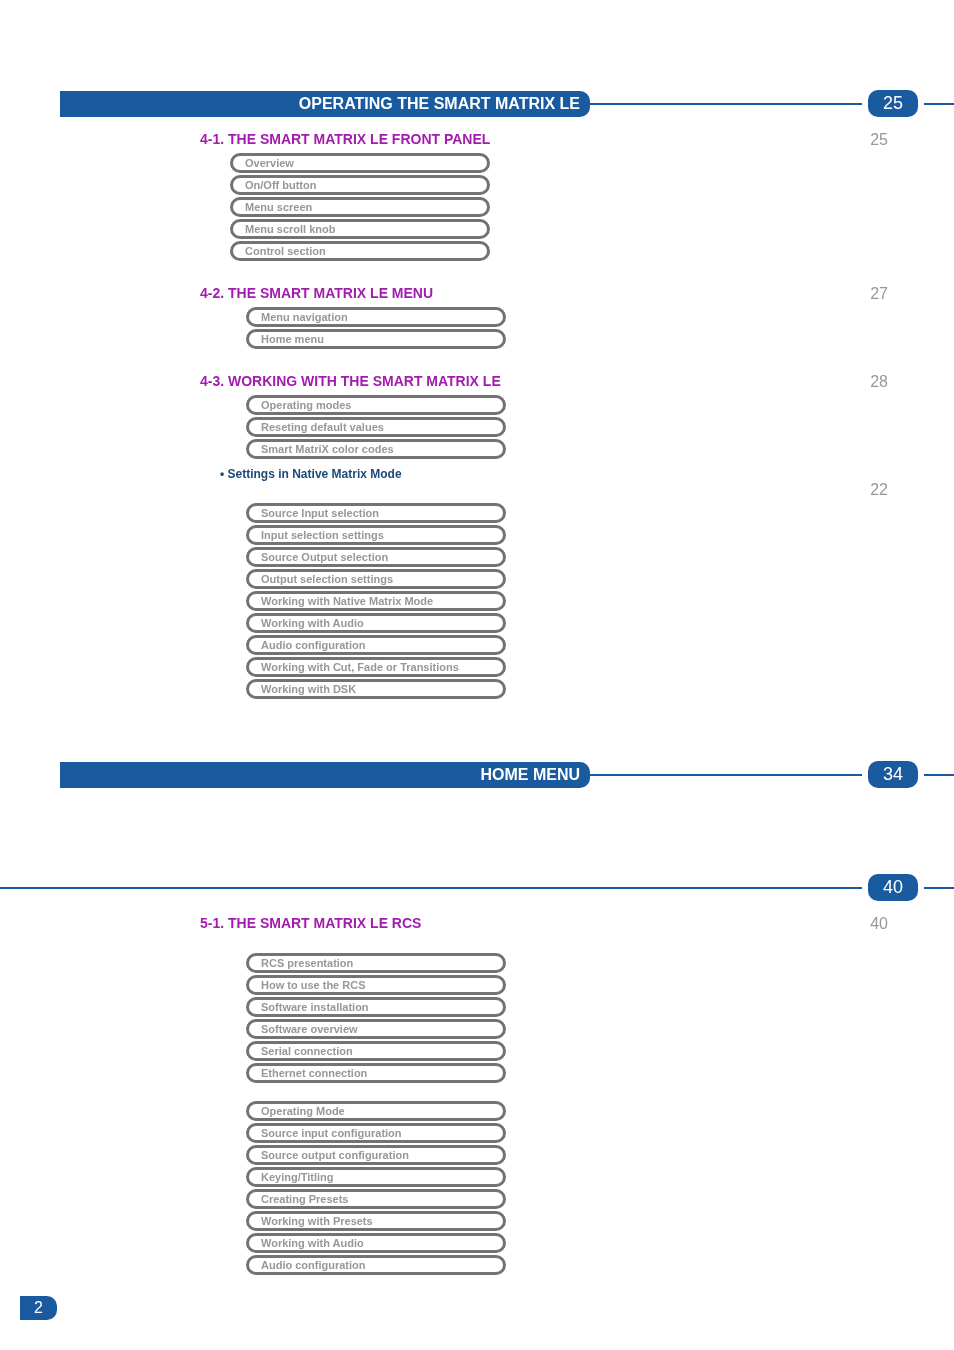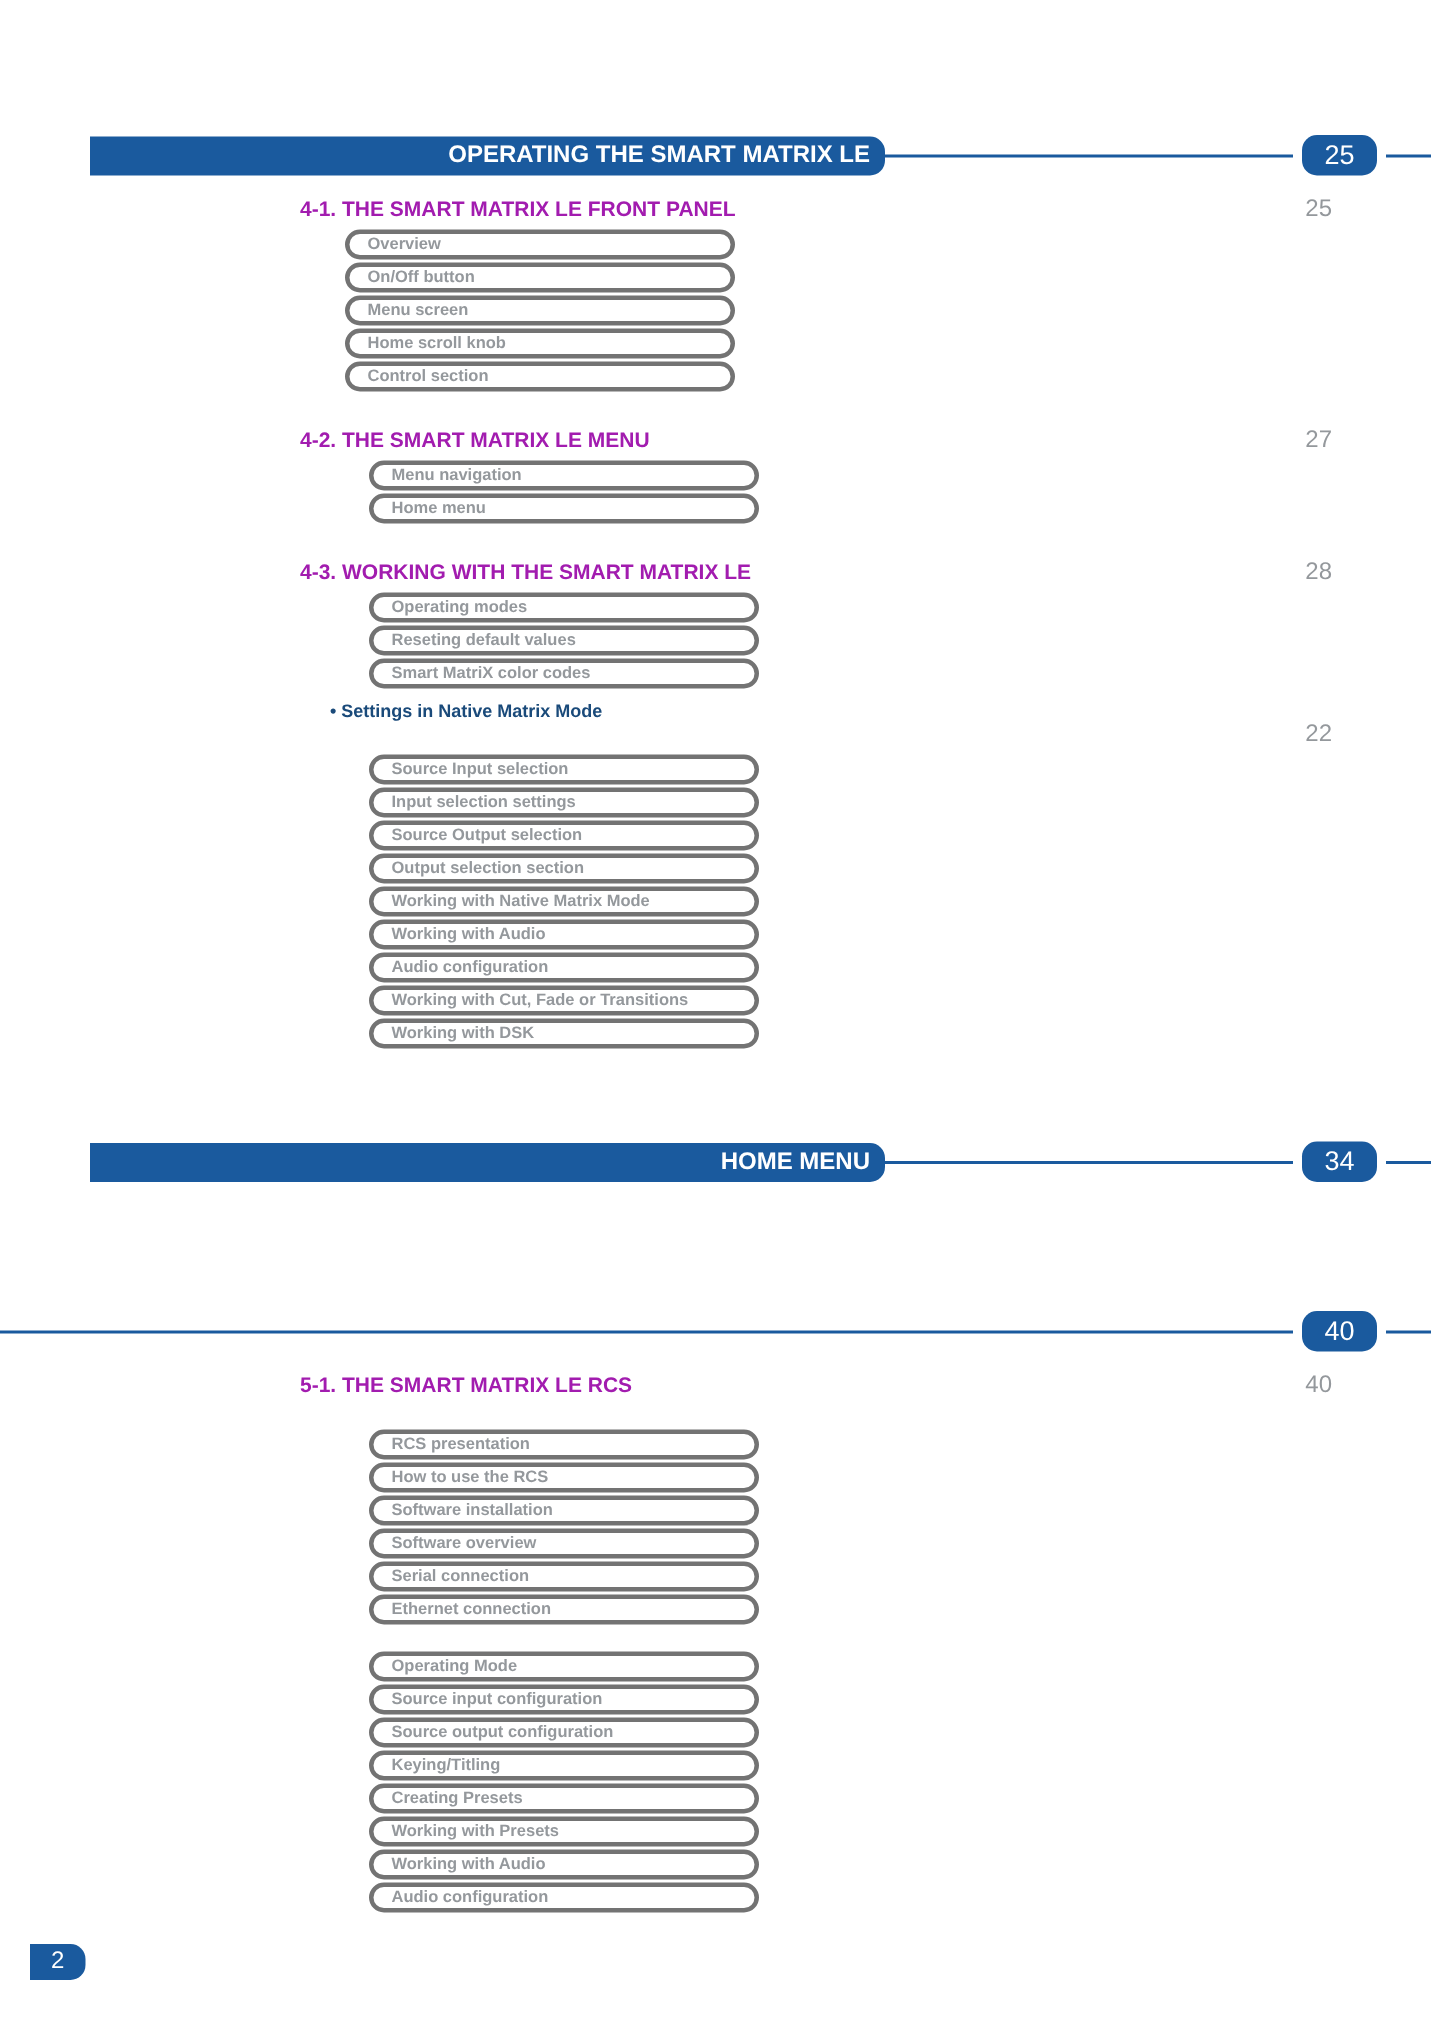--- a/index.html
+++ b/index.html
@@ -34,21 +34,21 @@
   </div>
 
   <div class="section-row">
     <div class="section-title">4-1. THE SMART MATRIX LE FRONT PANEL</div>
     <div class="section-page">25</div>
   </div>
   <div class="pill-list">
     <div class="pill">Overview</div>
     <div class="pill">On/Off button</div>
     <div class="pill">Menu screen</div>
-    <div class="pill">Home scroll knob</div>
+    <div class="pill">Menu scroll knob</div>
     <div class="pill">Control section</div>
   </div>
 
   <div class="gap"></div>
 
   <div class="section-row">
     <div class="section-title">4-2. THE SMART MATRIX LE MENU</div>
     <div class="section-page">27</div>
   </div>
   <div class="pill-list pill-indent">
@@ -69,21 +69,21 @@
   </div>
 
   <div class="bullet-row">
     <div class="bullet-title">•  Settings in Native Matrix Mode</div>
     <div class="section-page">22</div>
   </div>
   <div class="pill-list pill-indent">
     <div class="pill">Source Input selection</div>
     <div class="pill">Input selection settings</div>
     <div class="pill">Source Output selection</div>
-    <div class="pill">Output selection section</div>
+    <div class="pill">Output selection settings</div>
     <div class="pill">Working with Native Matrix Mode</div>
     <div class="pill">Working with Audio</div>
     <div class="pill">Audio configuration</div>
     <div class="pill">Working with Cut, Fade or Transitions</div>
     <div class="pill">Working with DSK</div>
   </div>
 
   <div class="big-gap"></div>
 
   <div class="chapter-row">

